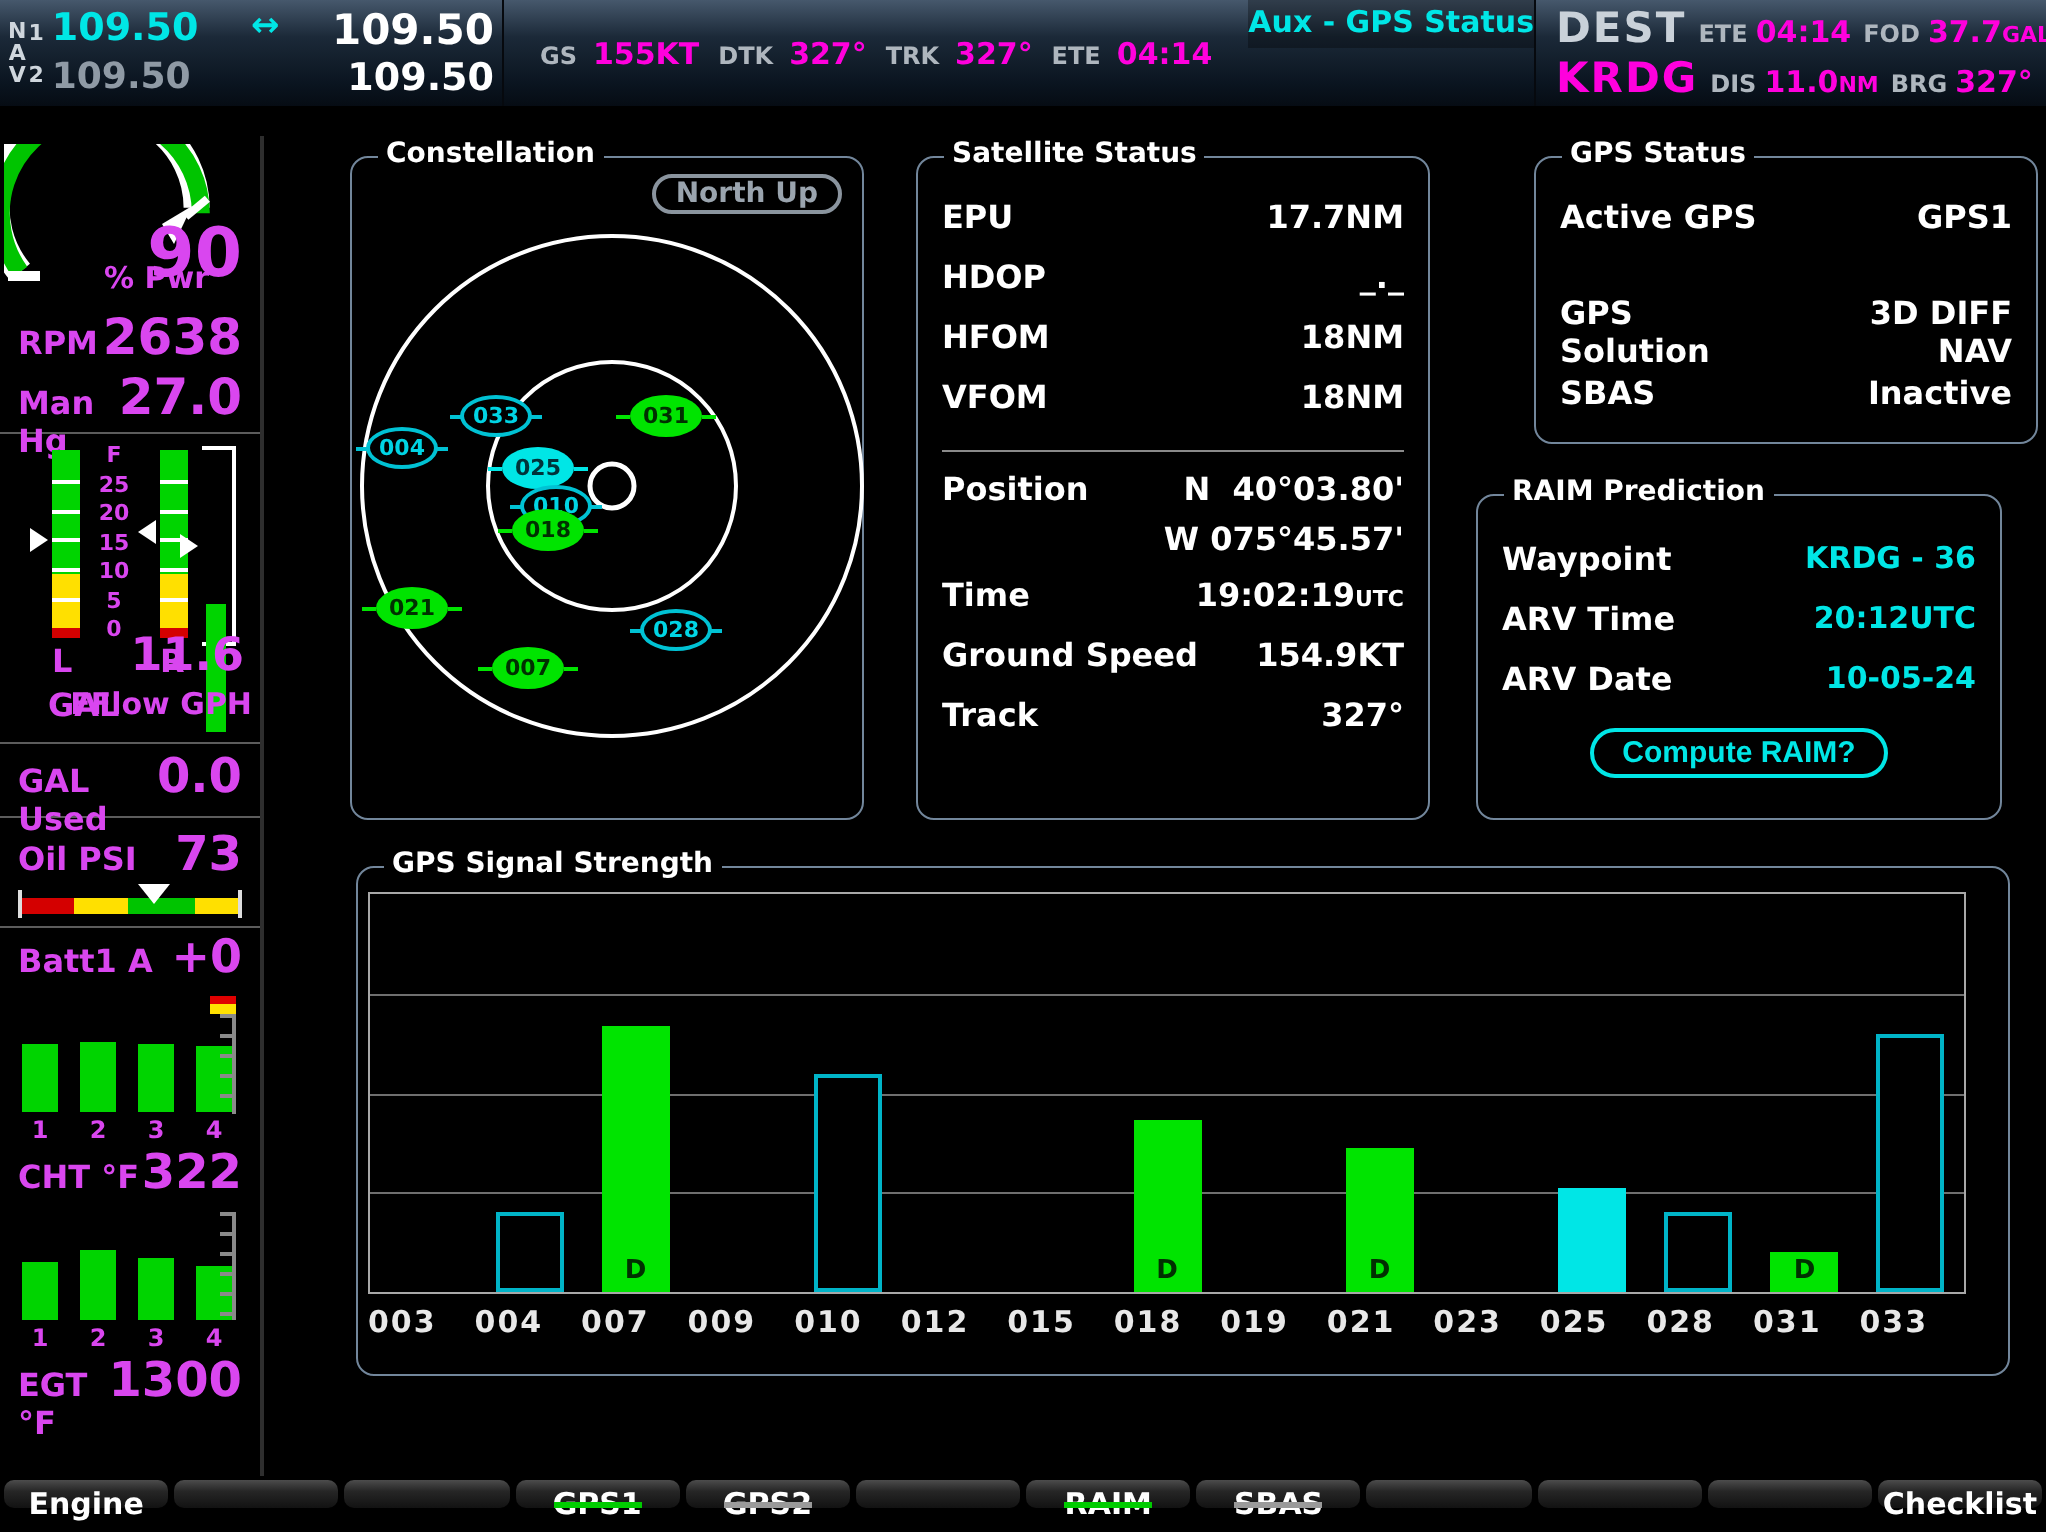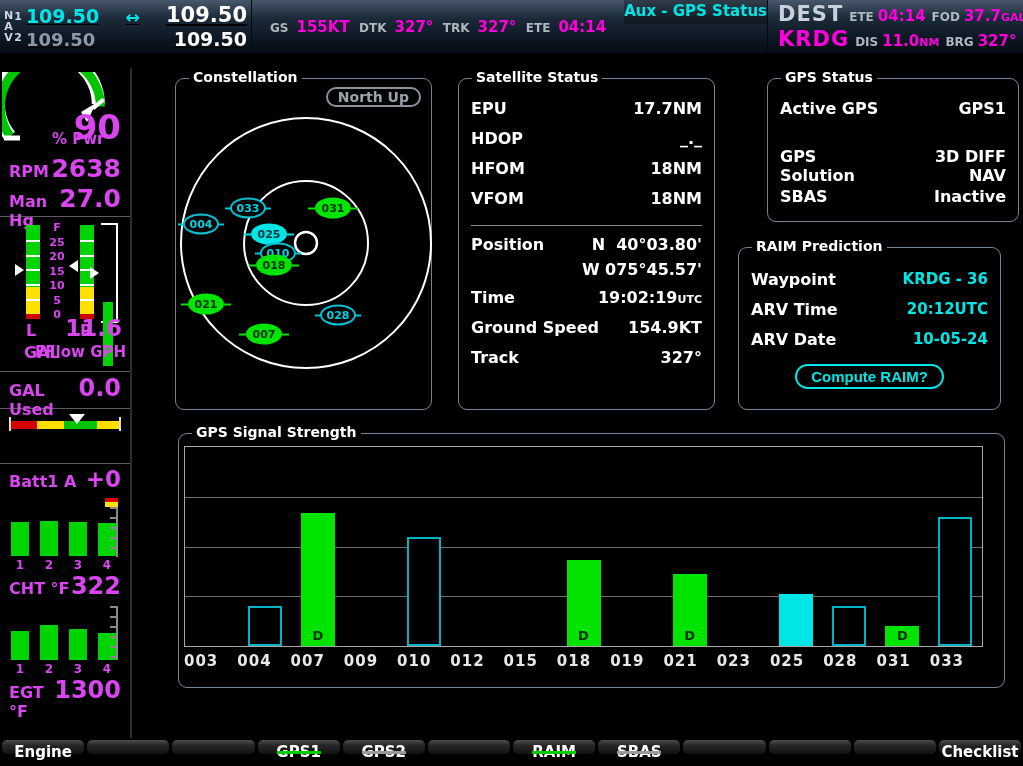--- a/index.html
+++ b/index.html
@@ -10,21 +10,21 @@
   #topbar { position:absolute; left:0; top:0; width:1023px; height:55px;
     background:linear-gradient(#46586c 0%, #1b2938 35%, #0a141f 80%, #060c14 100%);
     display:grid; grid-template-columns:252px 1fr 255px; border-bottom:2px solid #000; }
   .tb-cell { position:relative; }
   #tb-nav { display:flex; align-items:center; padding:2px 4px; border-right:1px solid #06090e; }
   .navcol { display:flex; flex-direction:column; justify-content:center; line-height:11px;
     color:#cfd6dd; font-size:11px; font-weight:bold; text-align:center; }
   .numcol { display:flex; flex-direction:column; justify-content:space-between; height:34px;
     color:#cfd6dd; font-size:11px; font-weight:bold; margin:0 4px 0 1px; }
   .freqgrid { display:flex; flex-direction:column; justify-content:center; gap:1px; flex:1; }
-  .freqrow { display:flex; align-items:flex-end; justify-content:space-between;text-decoration:underline; }
+  .freqrow { display:flex; align-items:flex-start; justify-content:space-between; }
   .stby1 { color:#00e6e6; font-size:19px; font-weight:bold; }
   .stby2 { color:#8f9aa5; font-size:18px; font-weight:bold; }
   .swap { color:#00e6e6; font-size:17px; font-weight:bold; margin:0 2px; }
   .actv { color:#fff; font-size:21px; font-weight:bold; }
   .actv2 { color:#fff; font-size:19px; font-weight:bold; }
 
   #tb-center { display:flex; border-right:1px solid #06090e; }
   #tb-fields { flex:1; display:flex; align-items:center; justify-content:space-between; padding:0 18px; }
   .tfield { display:flex; align-items:baseline; gap:8px; }
   .tfield .lbl { color:#aeb6be; font-size:12px; font-weight:bold; }
@@ -289,20 +289,24 @@
   </div>
   <div class="divider"></div>
 
   <div class="eis-kv" style="height:32px">
     <span class="lbl">GAL Used</span>
     <span class="val" style="font-size:24px">0.0</span>
   </div>
   <div class="divider"></div>
 
   <div class="oil-block">
+    <div class="eis-kv">
+      <span class="lbl">Oil PSI</span>
+      <span class="val" style="font-size:24px">73</span>
+    </div>
     <div class="hbar-wrap">
       <div class="hbar psi"></div>
       <div class="hcap" style="left:0"></div>
         <div class="hcap" style="right:0"></div>
       <div class="hptr" id="oil-psi-ptr" style="left: 61%;"></div>
     </div>
   </div>
   <div class="divider"></div>
 
   <div class="eis-kv" style="height:28px">

